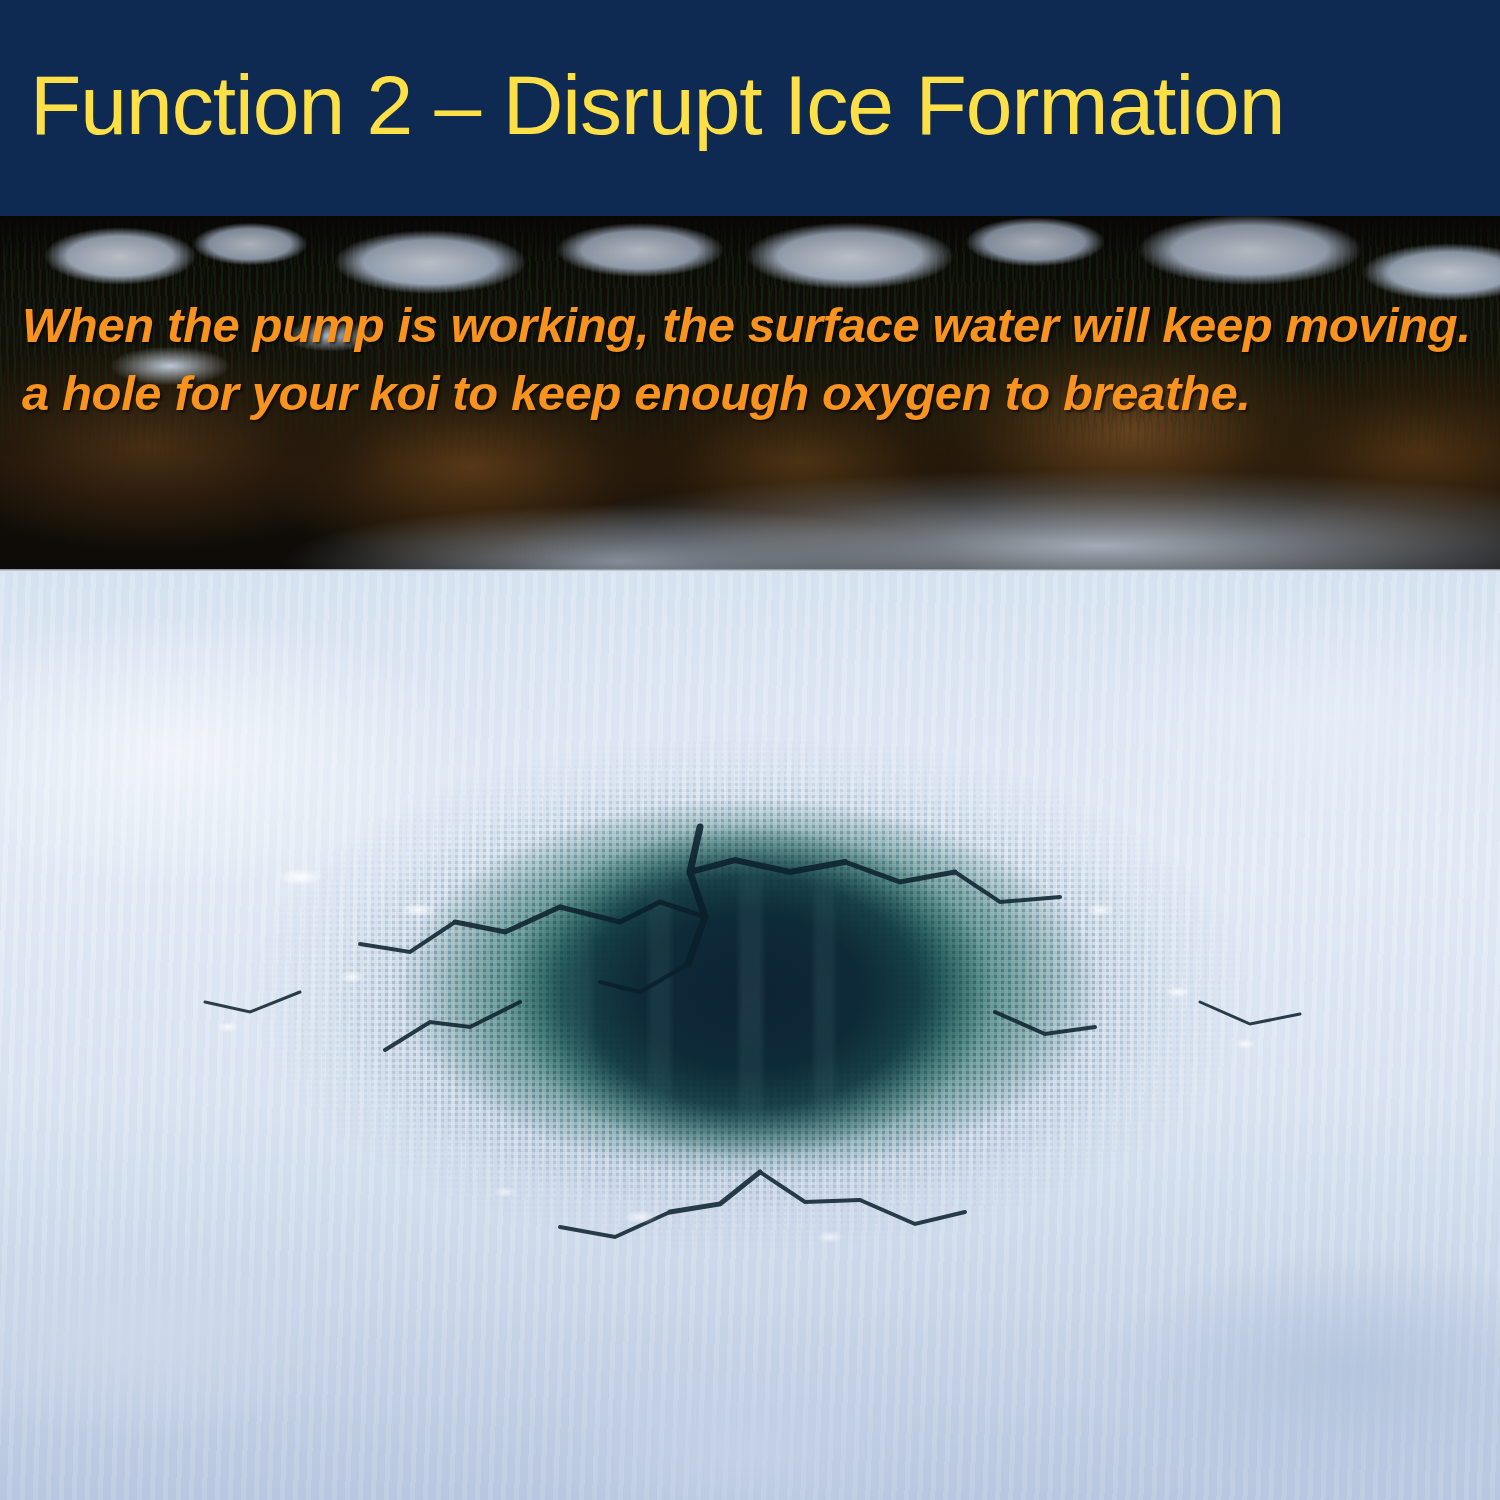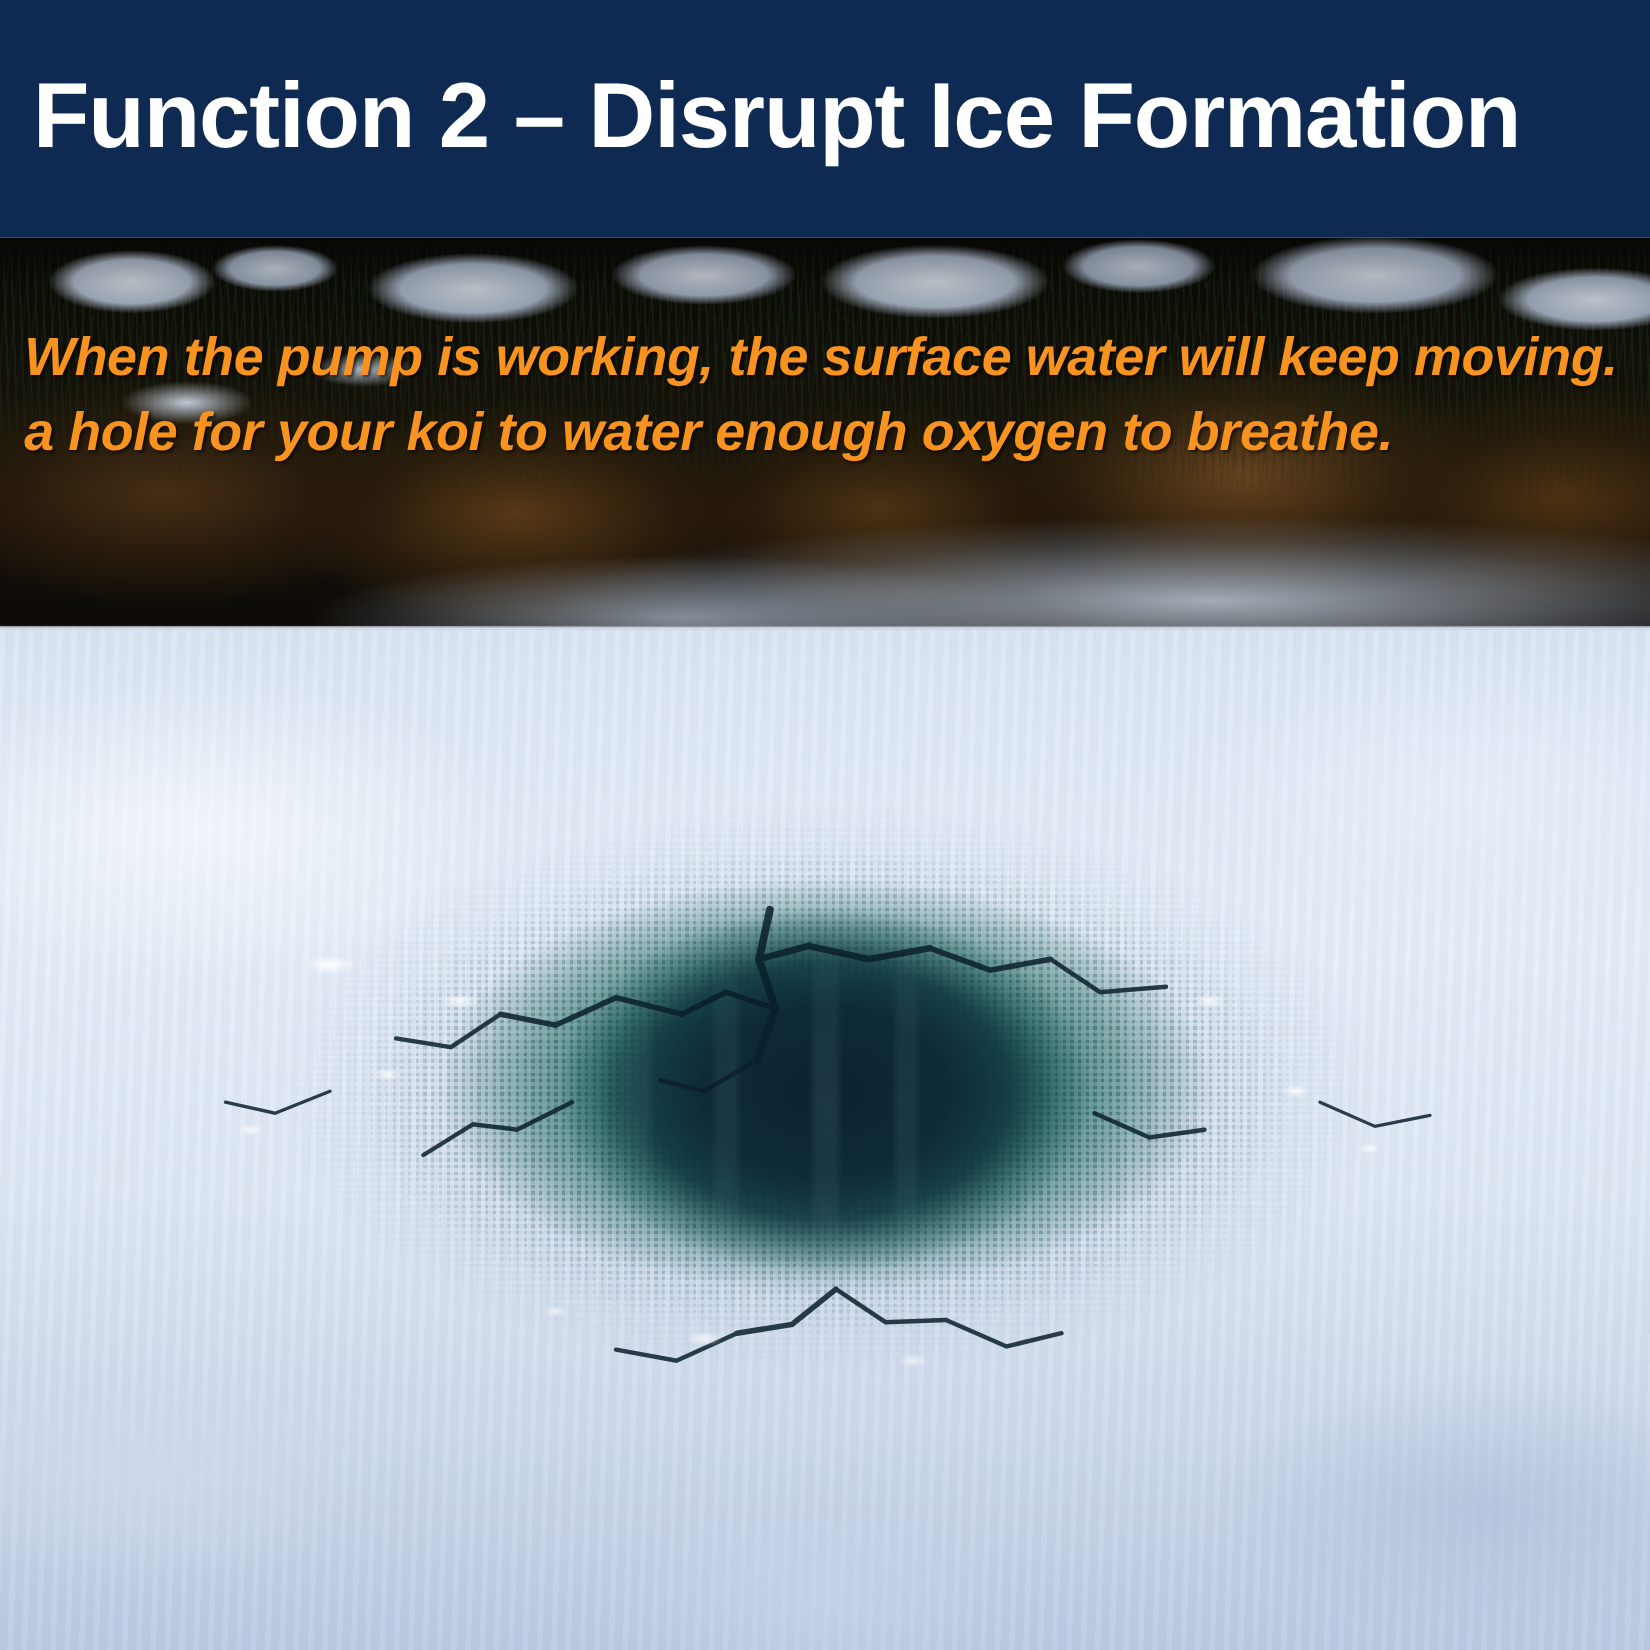--- a/index.html
+++ b/index.html
@@ -23,23 +23,23 @@
     width: 1500px;
     height: 216px;
     background: #0e2a52;
     overflow: hidden;
   }
   #header-title {
     position: absolute;
     left: 30px;
     top: 50px;
     width: 1450px;
-    color: #ffffff;
+    color: #fde047;
     font-size: 84px;
-    font-weight: bold;
+    font-weight: normal;
     letter-spacing: -1px;
     line-height: 110px;
     white-space: nowrap;
     text-shadow: 2px 2px 0 rgba(20,45,80,0.55);
     font-family: "Liberation Sans", sans-serif;
   }
 
   
   #upper-photo {
     position: absolute;
@@ -207,21 +207,21 @@
 
   <div id="upper-photo">
     <div class="up-layer up-base"></div>
     <div class="up-layer up-grass"></div>
     <div class="up-layer up-snow"></div>
     <div class="up-layer up-icelip"></div>
     <div class="up-layer up-vignette"></div>
 
     <div id="upper-copy">
       <div>When the pump is working, the surface water will keep moving.</div>
-      <div>a hole for your koi to water enough oxygen to breathe.</div>
+      <div>a hole for your koi to keep enough oxygen to breathe.</div>
     </div>
   </div>
 
   <div id="divider"></div>
 
   <div id="lower-photo">
     <div class="lo-layer lo-base"></div>
     <div class="lo-layer lo-mottle"></div>
     <div class="lo-layer lo-ring"></div>
     <div class="lo-layer lo-green"></div>

